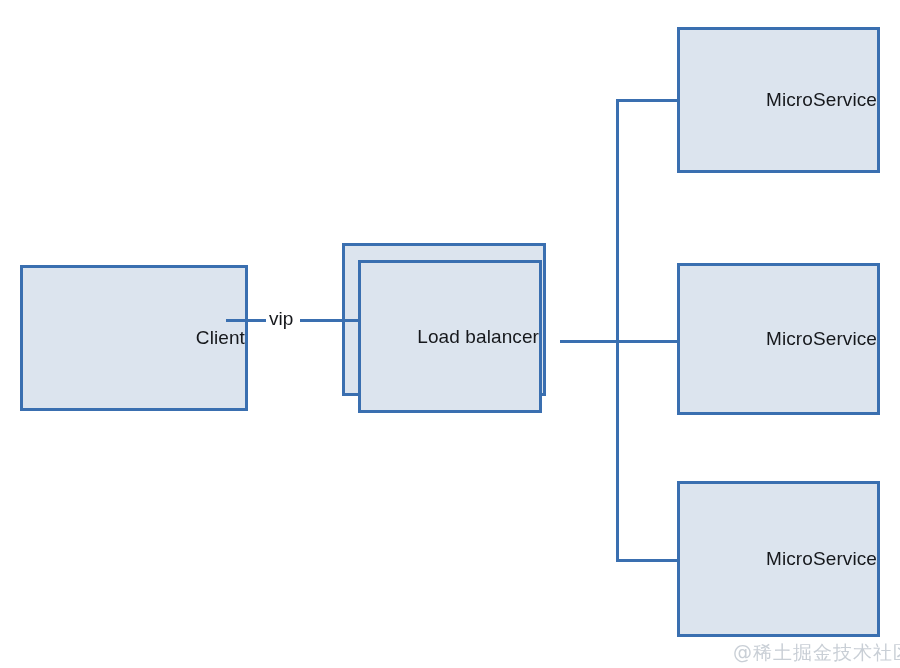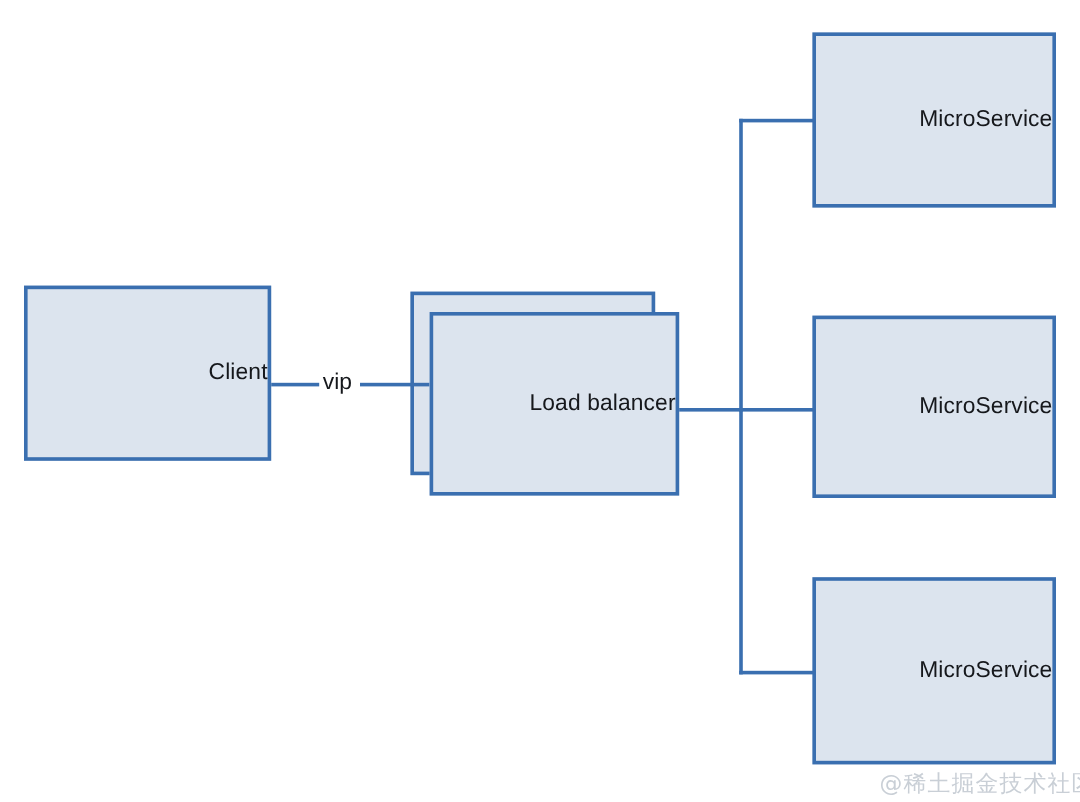--- a/index.html
+++ b/index.html
@@ -83,29 +83,29 @@
   <div class="edge edge-v" style="left:616px; top:99px; height:463px;"></div>
 
   <div class="edge edge-h" style="left:616px; top:99px; width:63px;"></div>
 
   <div class="edge edge-h" style="left:616px; top:340px; width:63px;"></div>
 
   <div class="edge edge-h" style="left:616px; top:559px; width:63px;"></div>
 
   <div class="edge-label" style="left:266px; top:308px;">vip</div>
 
-  <div class="node" style="left:20px; top:238px; width:206px; height:146px;">
+  <div class="node" style="left:20px; top:265px; width:228px; height:146px;">
     <span class="node-label">Client</span>
   </div>
 
   <div class="node stack-back" style="left:342px; top:243px; width:204px; height:153px;">
     <span class="node-label"></span>
   </div>
 
-  <div class="node stack-front" style="left:358px; top:260px; width:208px; height:153px;">
+  <div class="node stack-front" style="left:358px; top:260px; width:184px; height:153px;">
     <span class="node-label">Load balancer</span>
   </div>
 
   <div class="node" style="left:677px; top:27px; width:203px; height:146px;">
     <span class="node-label">MicroService</span>
   </div>
 
   <div class="node" style="left:677px; top:263px; width:203px; height:152px;">
     <span class="node-label">MicroService</span>
   </div>

